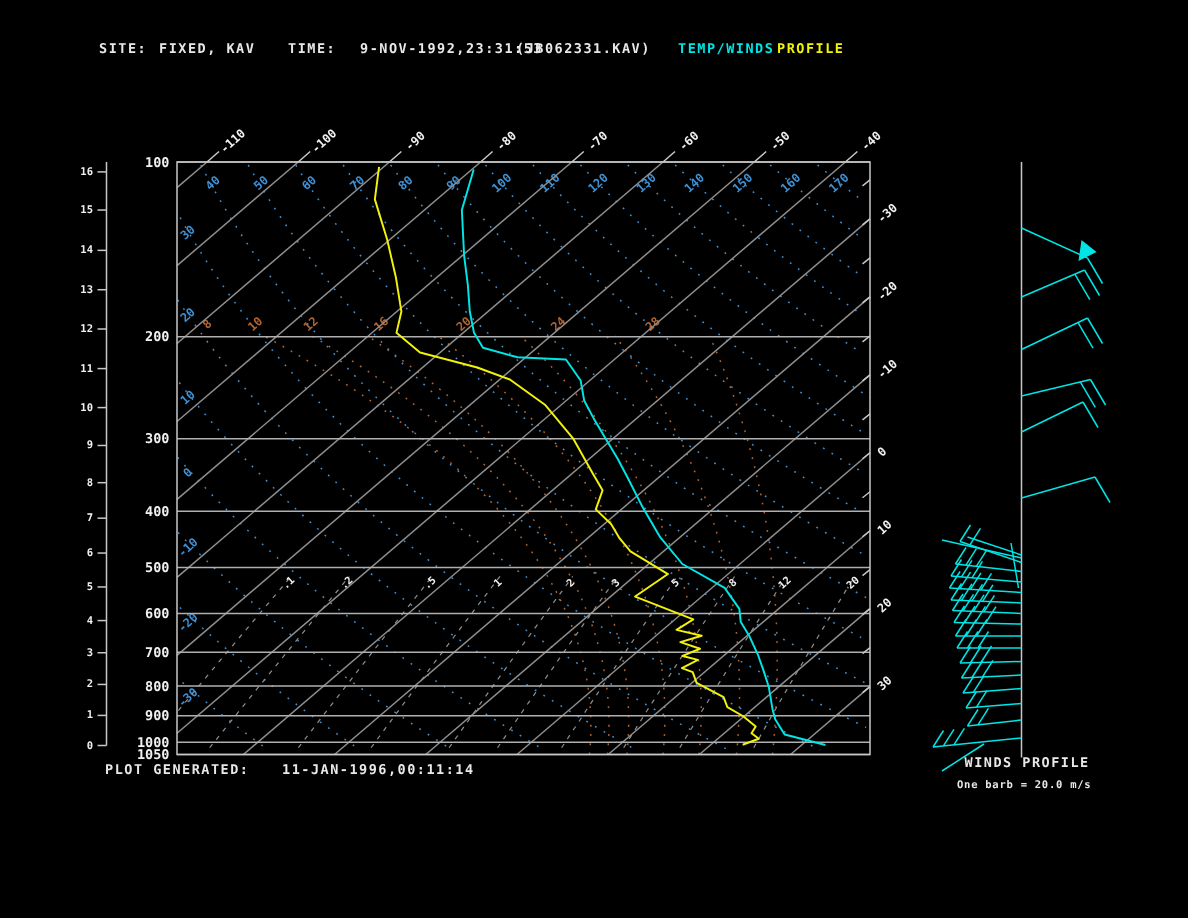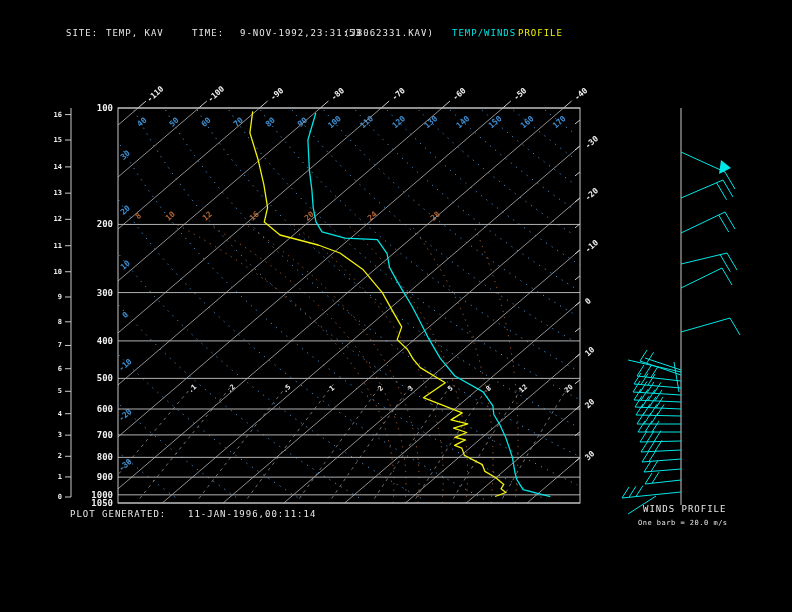--- a/index.html
+++ b/index.html
@@ -1,29 +1,29 @@
 <!DOCTYPE html>
 <html><head>
 <meta charset="utf-8">
 <style>
   html,body{margin:0;padding:0;background:#000;}
   .screen{position:relative;width:792px;height:612px;background:#000;overflow:hidden;
           font-family:"DejaVu Sans Mono",monospace;}
-  .hdr{position:absolute;font-size:9px;font-weight:normal;letter-spacing:1px;color:#e8e8e8;white-space:pre;}
+  .hdr{position:absolute;font-size:9px;font-weight:bold;letter-spacing:1px;color:#e8e8e8;white-space:pre;}
   .cyan{color:#00e5e5;text-align:center;}
   .yellow{color:#f2f20a;}
   .small{font-size:7px;letter-spacing:0.5px;}
   svg{position:absolute;left:0;top:0;}
 </style>
 </head>
 <body>
 
 <div class="screen">
   <span class="hdr" style="left:66px;top:28px">SITE:</span>
-  <span class="hdr" style="left:106px;top:28px">TEMP, KAV</span>
+  <span class="hdr" style="left:106px;top:28px">FIXED, KAV</span>
   <span class="hdr" style="left:192px;top:28px">TIME:</span>
   <span class="hdr" style="left:240px;top:28px">9-NOV-1992,23:31:53</span>
   <span class="hdr" style="left:344px;top:28px">(JB062331.KAV)</span>
   <span class="hdr cyan" style="left:452px;top:28px">TEMP/WINDS</span>
   <span class="hdr yellow" style="left:518px;top:28px">PROFILE</span>
 
   <svg id="svg" width="792" height="612" viewBox="0 0 792 612">
       <g>
         <polyline points="121.7,455 127.6,460 133.7,465 139.8,470 146.0,475 152.4,480 158.8,485 165.4,490 172.0,495 178.8,500" fill="none" stroke="#3f8fd2" stroke-width="1" stroke-dasharray="1.2 5.5"></polyline>
         <text x="127" y="467" fill="#3f8fd2" font-size="8" font-family="DejaVu Sans Mono, monospace" font-weight="bold" text-anchor="middle" transform="rotate(-42 127 467)">-30</text>

